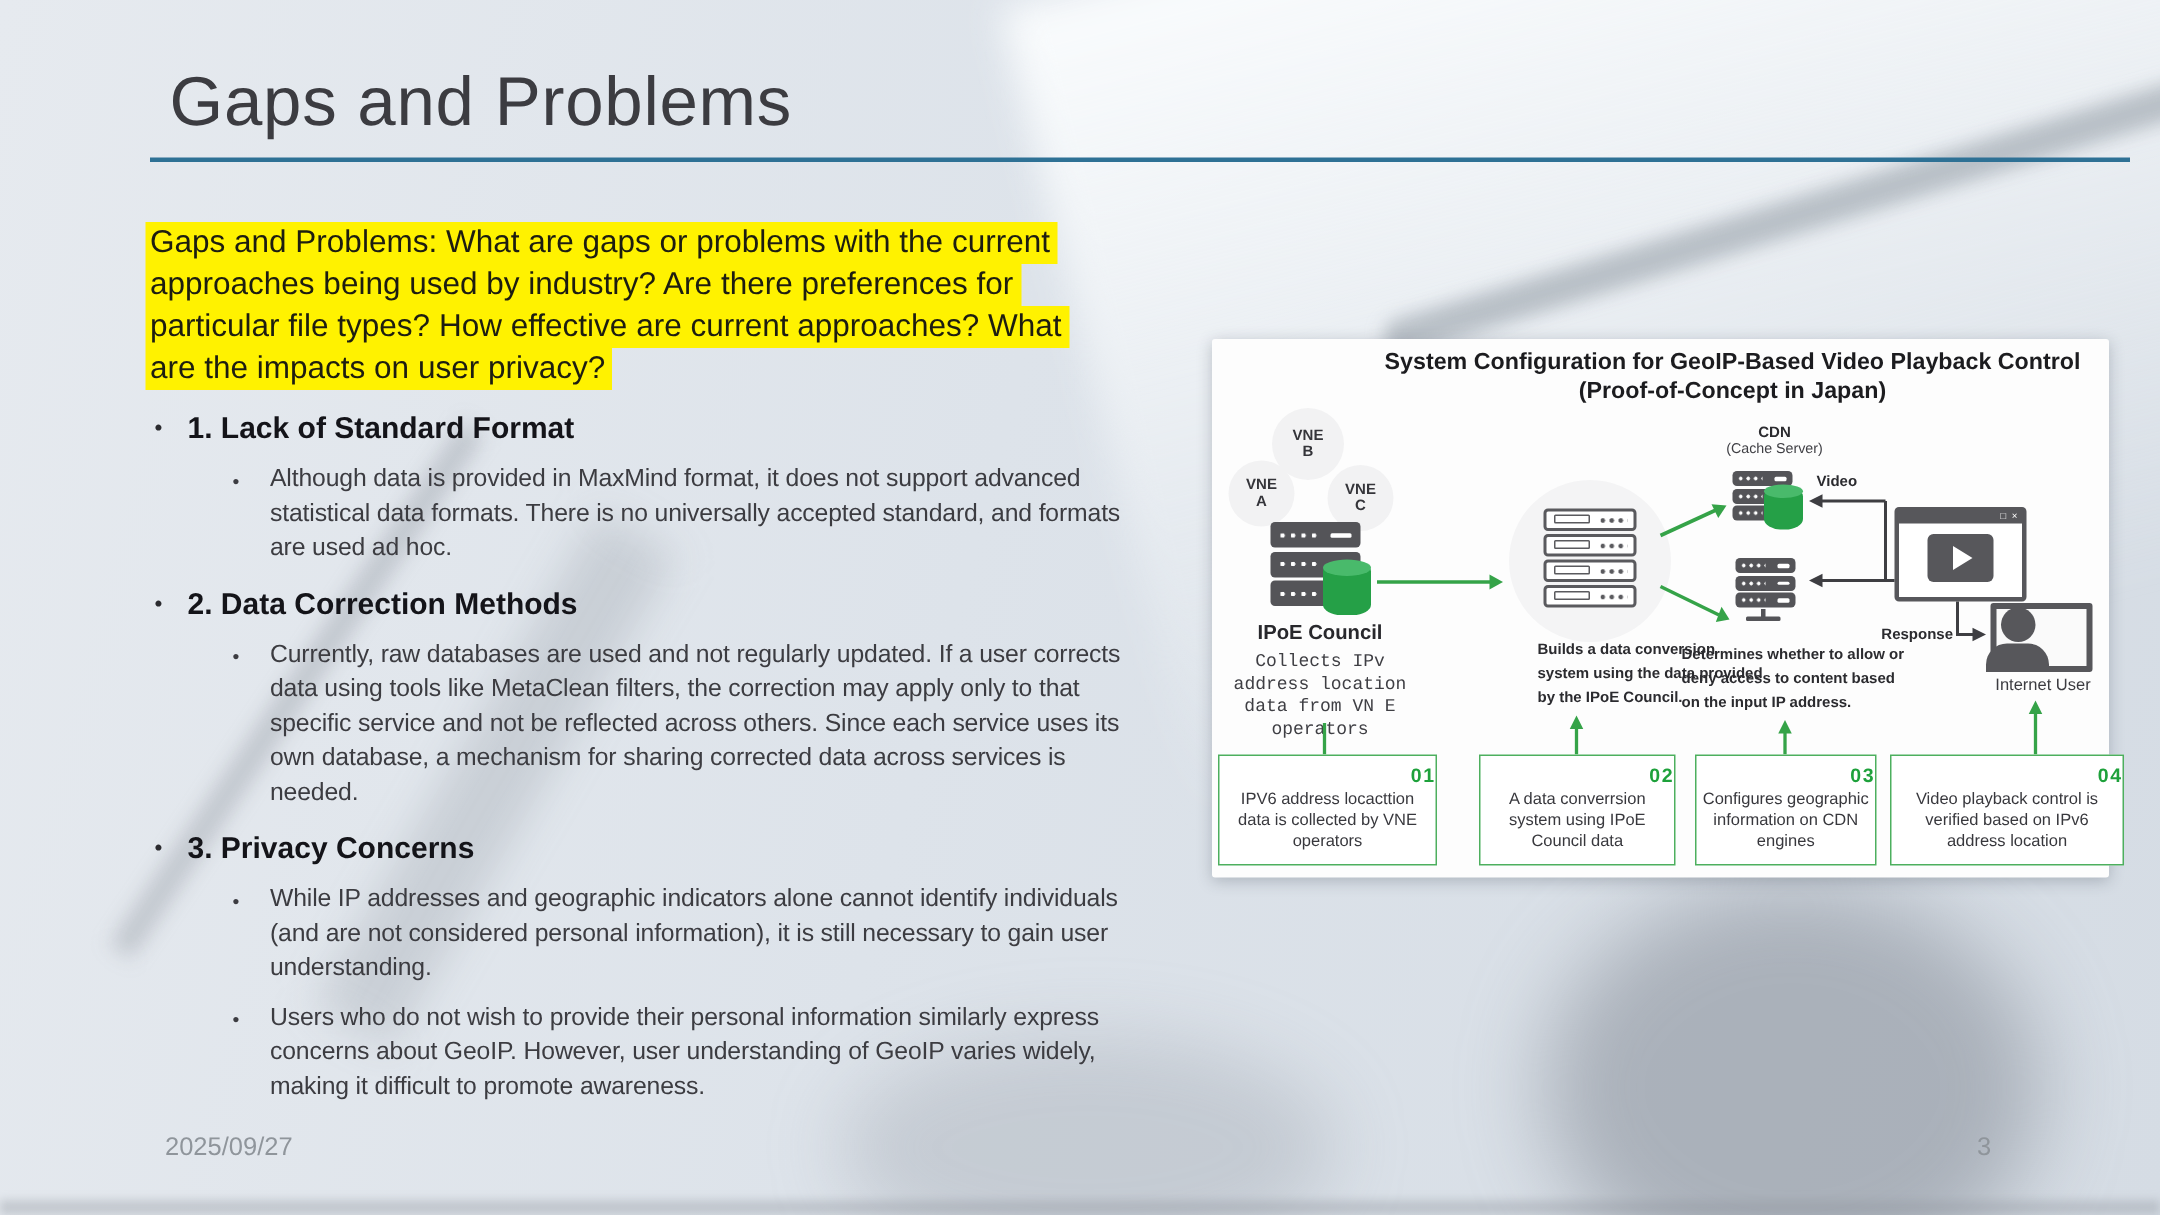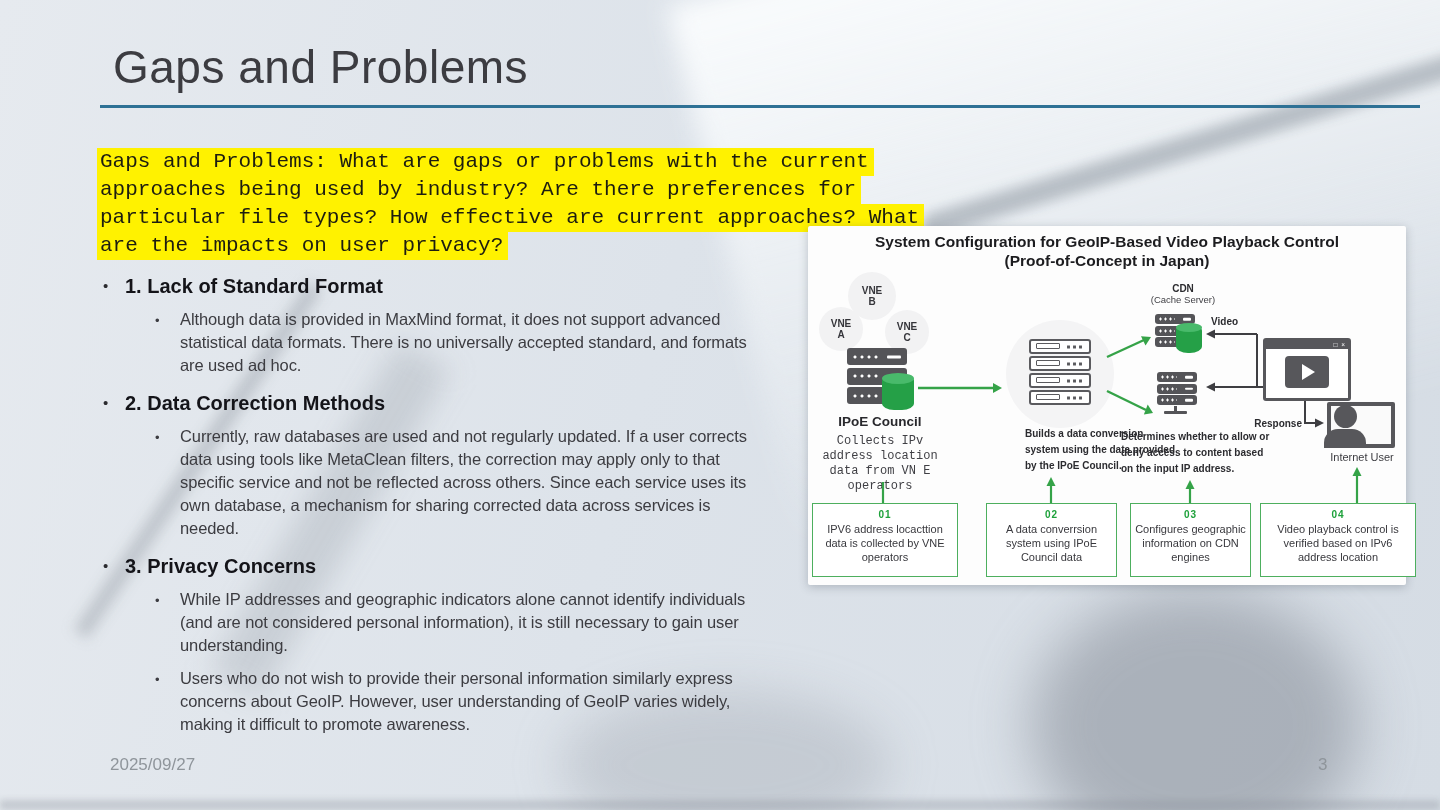--- a/index.html
+++ b/index.html
@@ -25,36 +25,36 @@
   .ph-bottom{ left:0; bottom:0; width:100%; height:10px; background:rgba(140,147,156,.35); filter:blur(3px); }
 
   
   .page-title { position:absolute; left:113px; top:40px; font-size:46px; color:#3c3c41; letter-spacing:.5px; }
   .title-rule { position:absolute; left:100px; top:105px; width:1320px; height:3px; background:#2e7195; }
 
   
   .content { position:absolute; left:97px; top:148px; width:668px; color:#3b3b40; }
   .hl-line { height:28px; white-space:nowrap; }
   .hl-line span { display:inline-block; background:#fff200; color:#1d1d10;
-                  font-size:21px; line-height:28px; padding:0 5px 0 3px;font-family:Liberation Mono, monospace; }
+                  font-size:21px; line-height:28px; padding:0 5px 0 3px; }
   .bullets { margin-top:14px; }
   .b-head { position:relative; padding-left:28px; margin-top:14px; font-size:20px;
             font-weight:bold; color:#141419; line-height:24px; }
   .b-head::before { content:"•"; position:absolute; left:6px; top:0; font-size:15px; font-weight:normal; color:#2b2b2f; }
   .b-sub { position:relative; padding-left:83px; margin-top:10px; font-size:16.5px;
            line-height:23px; color:#3c3c41; width:668px; letter-spacing:-0.1px; }
   .b-sub::before { content:"•"; position:absolute; left:58px; top:1px; font-size:13px; color:#3c3c41; }
 
   
   .footer-date { position:absolute; left:110px; top:755px; font-size:17px; color:#8f959b; }
   .footer-page { position:absolute; left:1318px; top:755px; font-size:17px; color:#8f959b; }
 
   
   .panel { position:absolute; left:808px; top:226px; width:598px; height:359px; background:#fdfdfd;
-           border-radius:2px; box-shadow:0 2px 10px rgba(55,65,80,.28); }
+           border-radius:2px; box-shadow:0 2px 10px rgba(55,65,80,.28);padding-left:48px; }
   .panel .abs { position:absolute; }
   .d-title { width:100%; text-align:center; font-weight:bold; color:#1c1c1f; font-size:15.5px; }
   .d-t1 { top:7px; } .d-t2 { top:26px; }
 
   .vne { border-radius:50%; background:#f2f2f3; display:flex; flex-direction:column;
          align-items:center; justify-content:center; font-size:10px; font-weight:bold;
          color:#35353a; line-height:11px; z-index:2; }
   .vne-b { left:40px; top:46px; width:48px; height:48px; }
   .vne-a { left:11px; top:81px; width:44px; height:44px; }
   .vne-c { left:77px; top:84px; width:44px; height:44px; }
@@ -126,21 +126,21 @@
 
   .monitor { left:519px; top:176px; width:68px; height:46px; border:4px solid #57575b;
              background:#fafafa; border-radius:2px; z-index:2; }
   .p-head  { left:526px; top:179px; width:23px; height:23px; border-radius:50%; background:#57575b; z-index:3; }
   .p-body  { left:516px; top:203px; width:42px; height:19px; border-radius:14px 14px 0 0; background:#57575b; z-index:3; }
   .user-lbl { left:498px; top:225px; width:112px; text-align:center; font-size:11px; color:#3c3c41; z-index:3; }
   .resp-lbl { left:438px; top:192px; width:56px; text-align:right; font-size:10px; font-weight:bold; color:#2b2b2f; z-index:3; }
 
   .step { position:absolute; top:277px; height:74px; background:#fff; border:1.6px solid #4daf5e;
           text-align:center; z-index:2; }
-  .step-num { margin-top:5px; font-size:10px; font-weight:bold; color:#1ea13b; letter-spacing:1px; }
+  .step-num { margin-top:5px; font-size:13px; font-weight:bold; color:#1ea13b; letter-spacing:1px;text-align:right; }
   .step-text { margin-top:2px; padding:0 4px; font-size:11px; line-height:14px; color:#38383d; }
   .step-1 { left:4px;   width:146px; }
   .step-2 { left:178px; width:131px; }
   .step-3 { left:322px; width:121px; }
   .step-4 { left:452px; width:156px; }
 
   .arrows { position:absolute; left:0; top:0; width:598px; height:359px; z-index:2; pointer-events:none; }
 </style>
 </head>
 <body>

